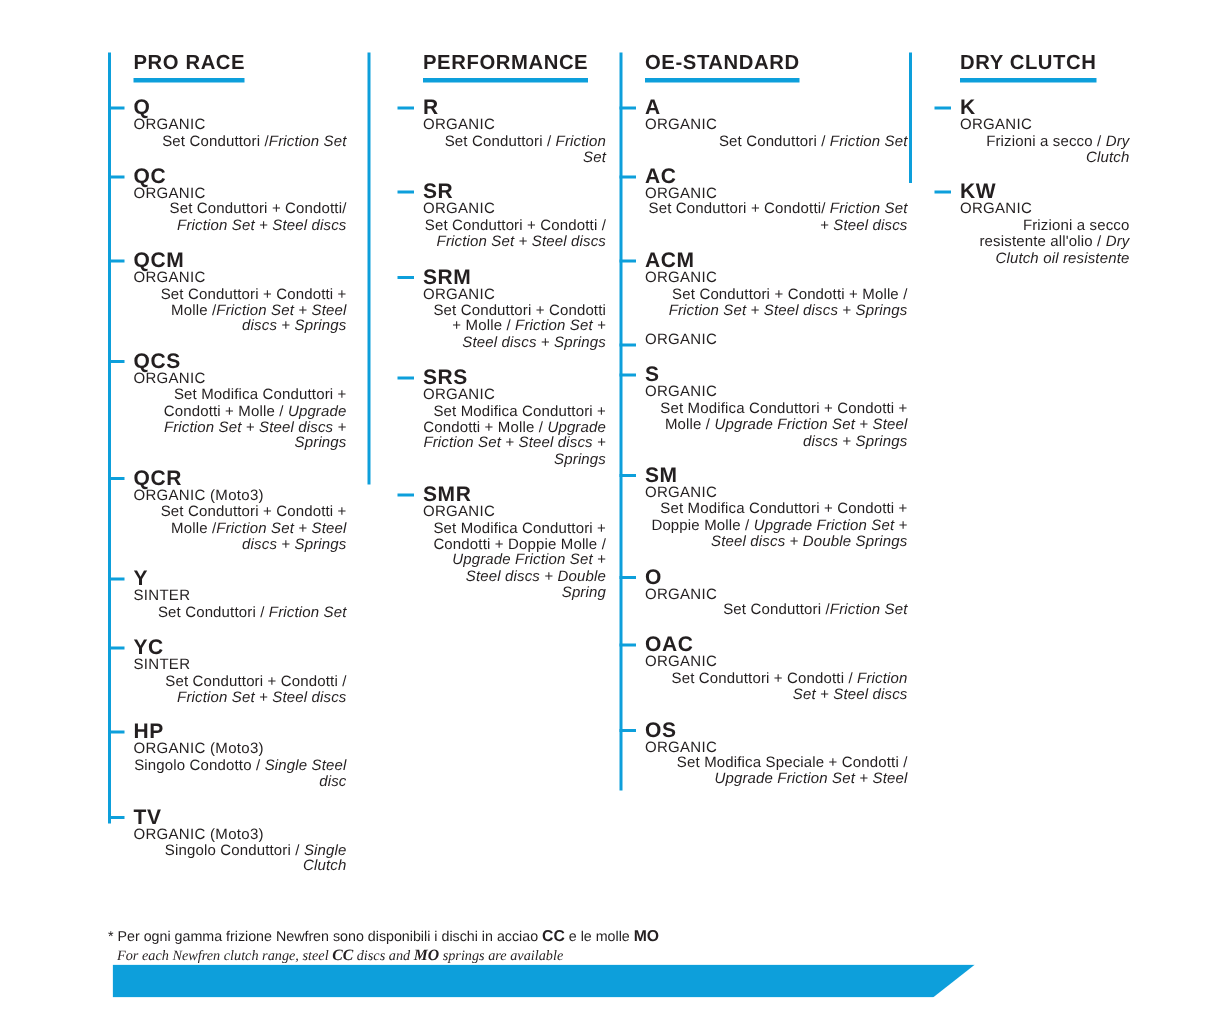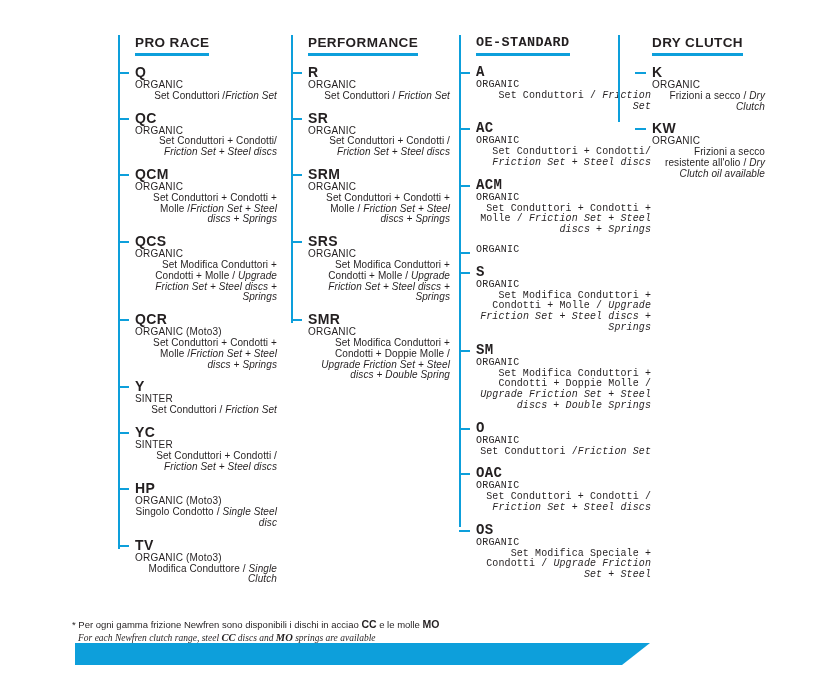--- a/index.html
+++ b/index.html
@@ -2,41 +2,41 @@
 <html style="--blue: #0D9FDB; --ink: #231F20;"><head>
 <meta charset="utf-8">
 <style>
   :root{ --blue:#0D9FDB; --ink:#231F20; }
   *{ margin:0; padding:0; box-sizing:border-box; }
   html,body{ width:820px; height:684px; background:#ffffff; overflow:hidden; }
   body{ font-family:"Liberation Sans", sans-serif; color:var(--ink); position:relative; }
 
   .page{ position:absolute; inset:0; }
 
-  .col{ position:absolute; top:33px;margin-left:46px; }
+  .col{ position:absolute; top:33px; }
   .col-line{ position:absolute; left:0; top:2px; width:2px; background:var(--blue); }
   .col-content{ padding-left:17px; }
   .col-title{ display:inline-block; font-size:13.5px; font-weight:bold; letter-spacing:0.4px;
               padding-bottom:3px; border-bottom:3px solid var(--blue); white-space:nowrap; }
 
   .item{ position:relative; margin-top:9px; }
   .item::before{ content:""; position:absolute; left:-17px; top:7px; width:11px; height:2px; background:var(--blue); }
   .item-code{ font-size:14px; font-weight:bold; letter-spacing:0.4px; line-height:15px; }
   .item-type{ font-size:10px; line-height:10.8px; letter-spacing:0.2px; }
   .item-desc{ font-size:10px; line-height:10.8px; letter-spacing:0.1px;text-align:right; }
 
   .seg-n{ font-style:normal; }
   .seg-i{ font-style:italic; }
   .seg-b{ font-weight:bold; font-size:10.5px; }
   .seg-bi{ font-weight:bold; font-style:italic; font-size:10.5px; }
 
   .col-prorace{ left:72px; width:159px; }
-  .col-performance{ left:245px; width:159px; }
-  .col-oestandard{ left:413px; width:192px;font-family:Liberation Mono, monospace; }
-  .col-dryclutch{ left:572px; width:147px;padding-left:17px; }
+  .col-performance{ left:245px; width:159px;padding-left:20px; }
+  .col-oestandard{ left:413px; width:192px; }
+  .col-dryclutch{ left:606px; width:147px;padding-left:17px; }
 
   .footnote{ position:absolute; left:72px; top:618px; font-size:9.5px; line-height:13px; }
   .footnote-line2{ padding-left:6px;font-family:Liberation Serif, serif; }
 
   .accent-bar{ position:absolute; left:75px; top:643px; width:575px; height:22px; background:var(--blue);
                clip-path:polygon(0 0, 100% 0, calc(100% - 28px) 100%, 0 100%); }
 </style>
 </head>
 <body>
 
@@ -83,21 +83,21 @@
     <div class="item-desc"><span class="seg-n">Set Conduttori + Condotti / </span><span class="seg-i">Friction Set + Steel discs</span></div>
   </div>
           <div class="item">
     <div class="item-code">HP</div>
     <div class="item-type">ORGANIC (Moto3)</div>
     <div class="item-desc"><span class="seg-n">Singolo Condotto / </span><span class="seg-i">Single Steel disc</span></div>
   </div>
           <div class="item">
     <div class="item-code">TV</div>
     <div class="item-type">ORGANIC (Moto3)</div>
-    <div class="item-desc"><span class="seg-n">Modifica Conduttore / </span><span class="seg-i">Single Clutch</span></div>
+    <div class="item-desc"><span class="seg-n">Singolo Conduttori / </span><span class="seg-i">Single Clutch</span></div>
   </div>
         </div>
     </div>
   </div>
 
   <div class="col col-performance">
     <div class="col-line" style="height: 288.156px;"></div>
     <div class="col-content">
       <div class="col-title">PERFORMANCE</div>
       <div>
@@ -188,21 +188,21 @@
       <div class="col-title">DRY CLUTCH</div>
       <div>
           <div class="item">
     <div class="item-code">K</div>
     <div class="item-type">ORGANIC</div>
     <div class="item-desc"><span class="seg-n">Frizioni a secco / </span><span class="seg-i">Dry Clutch</span></div>
   </div>
           <div class="item">
     <div class="item-code">KW</div>
     <div class="item-type">ORGANIC</div>
-    <div class="item-desc"><span class="seg-n">Frizioni a secco resistente all'olio  / </span><span class="seg-i">Dry Clutch oil available</span></div>
+    <div class="item-desc"><span class="seg-n">Frizioni a secco resistente all'olio  / </span><span class="seg-i">Dry Clutch oil resistente</span></div>
   </div>
         </div>
     </div>
   </div>
 
   <div class="footnote">
     <div class="footnote-line1"><span class="seg-n">* Per ogni gamma frizione Newfren sono disponibili i dischi in acciao </span><span class="seg-b">CC</span><span class="seg-n"> e le molle </span><span class="seg-b">MO</span></div>
     <div class="footnote-line2"><span class="seg-i">For each Newfren clutch range, steel </span><span class="seg-bi">CC</span><span class="seg-i"> discs and </span><span class="seg-bi">MO</span><span class="seg-i"> springs are available</span></div>
   </div>
 

